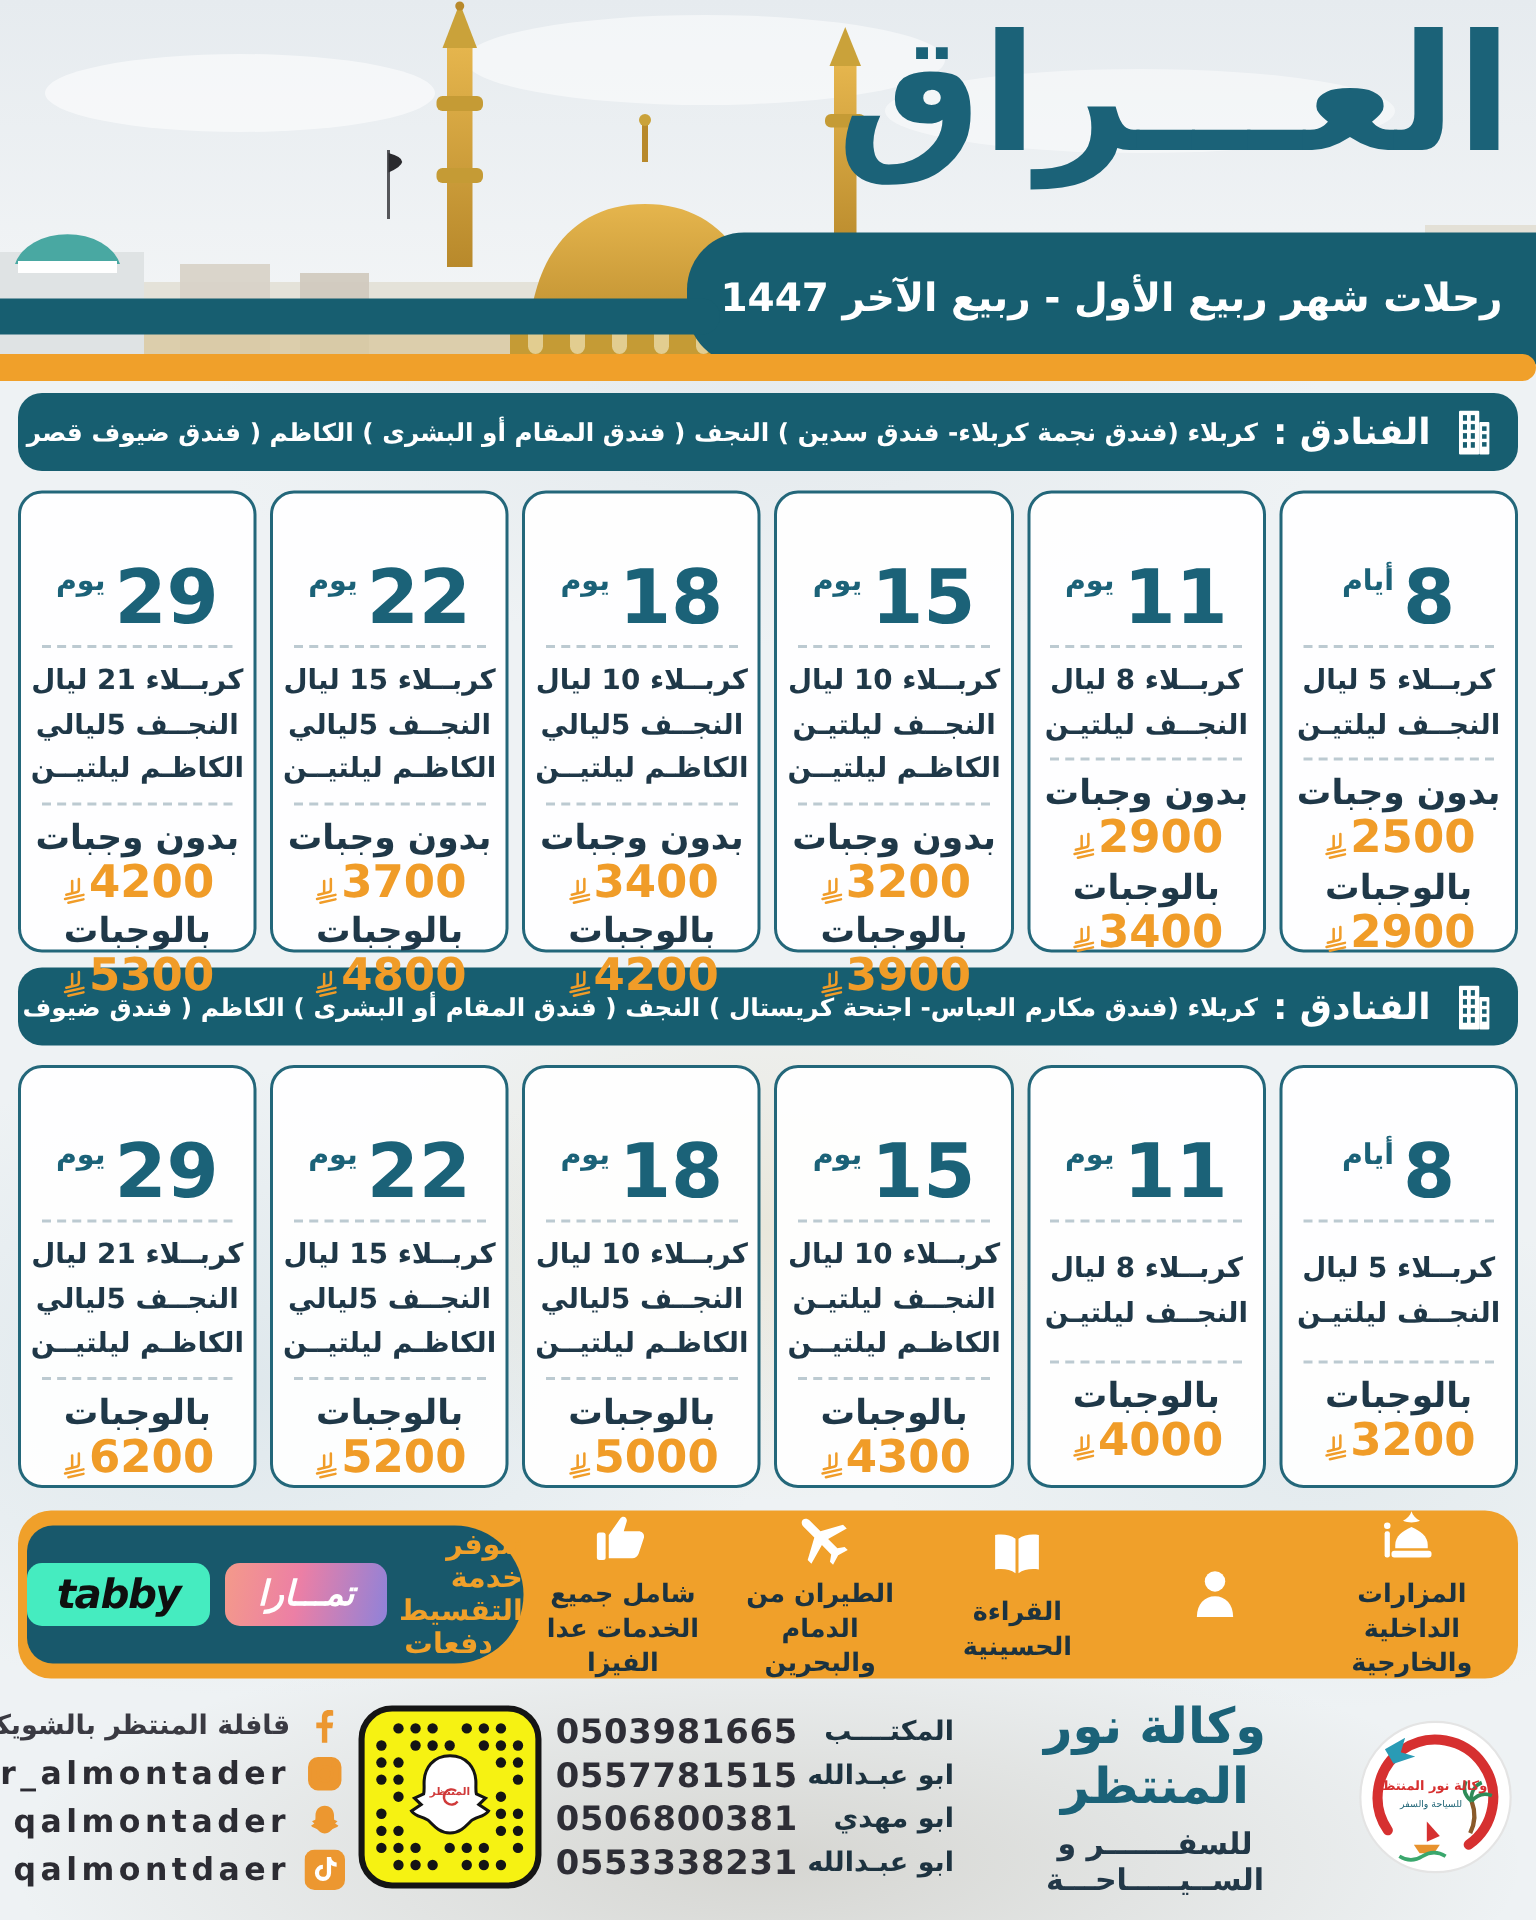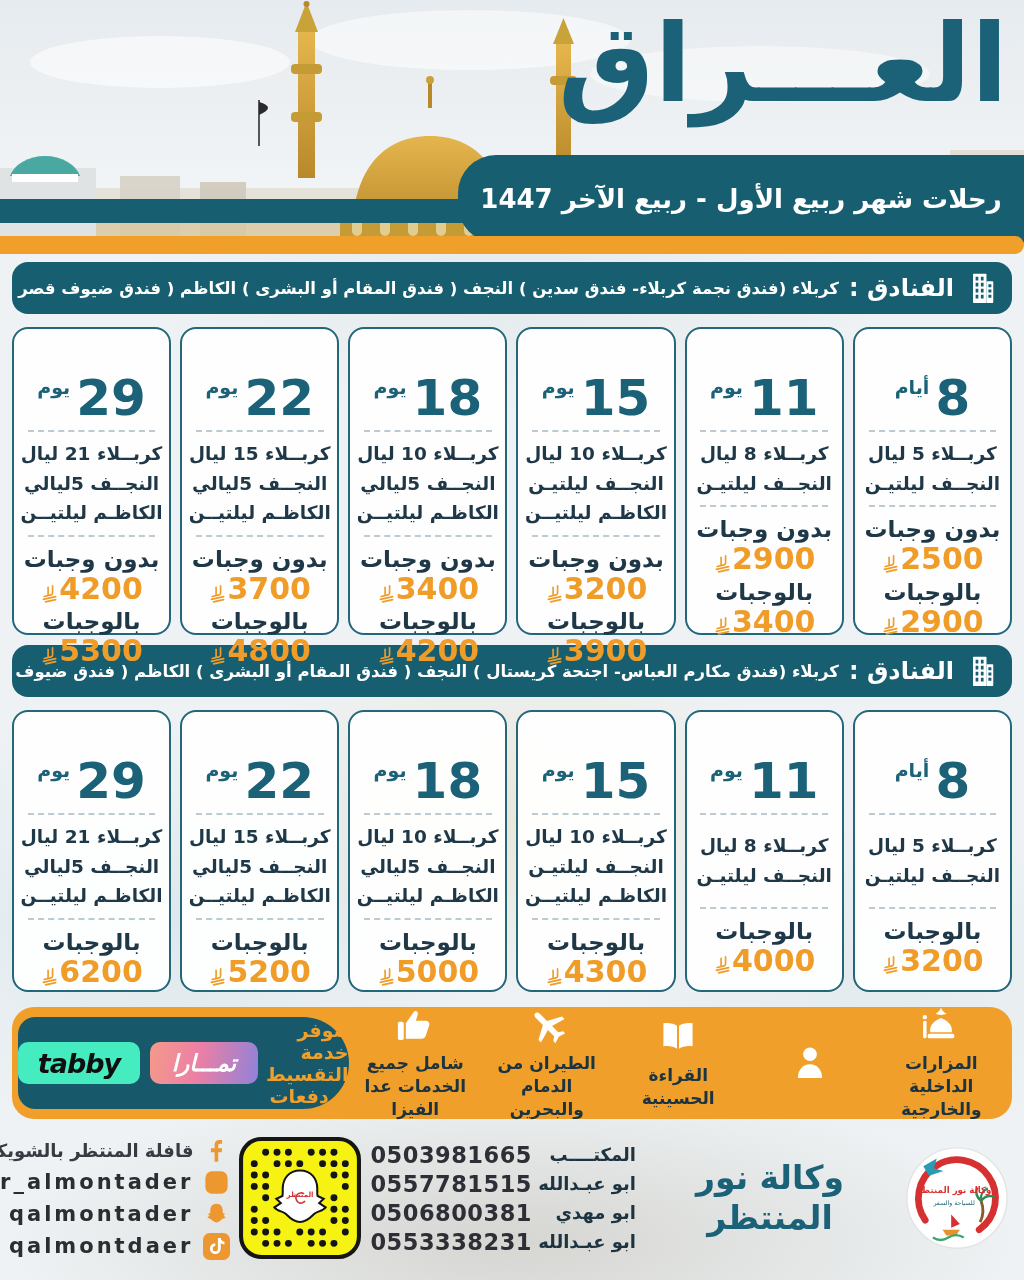--- a/index.html
+++ b/index.html
@@ -716,20 +716,21 @@
         <path d="M80 58 c4 -5 9 -6 14 -4 M80 58 c-1 -6 2 -11 7 -13 M80 58 c-5 -4 -6 -9 -4 -14" stroke="#2e8b57" stroke-width="2.5" fill="none"></path>
         <path d="M40 88 h18 l-4 6 h-10 z" fill="#e8922e"></path>
         <path d="M49 72 v14 l9 -4 z" fill="#d63030"></path>
         <text x="52" y="50" font-size="9" text-anchor="middle" fill="#d63030" font-weight="bold" font-family="DejaVu Sans, sans-serif">وكالة نور المنتظر</text>
         <text x="52" y="62" font-size="6.5" text-anchor="middle" fill="#1a6173" font-family="DejaVu Sans, sans-serif">للسياحة والسفر</text>
         <path d="M30 96 q8 5 16 0 t16 0" stroke="#3aa76d" stroke-width="2.5" fill="none"></path>
       </svg>
     </div>
     <div class="agency">
       <div class="agency-name">وكالة نور المنتظر</div>
+      <div class="agency-sub">للسفـــــــر و الســيـــــاحـــة</div>
     </div>
     <div class="phones">
         <div class="phone-row">
     <span class="phone-label">المكتــــب</span>
     <span class="phone-number" dir="ltr">0503981665</span>
   </div>
         <div class="phone-row">
     <span class="phone-label">ابو عبـدالله</span>
     <span class="phone-number" dir="ltr">0557781515</span>
   </div>

